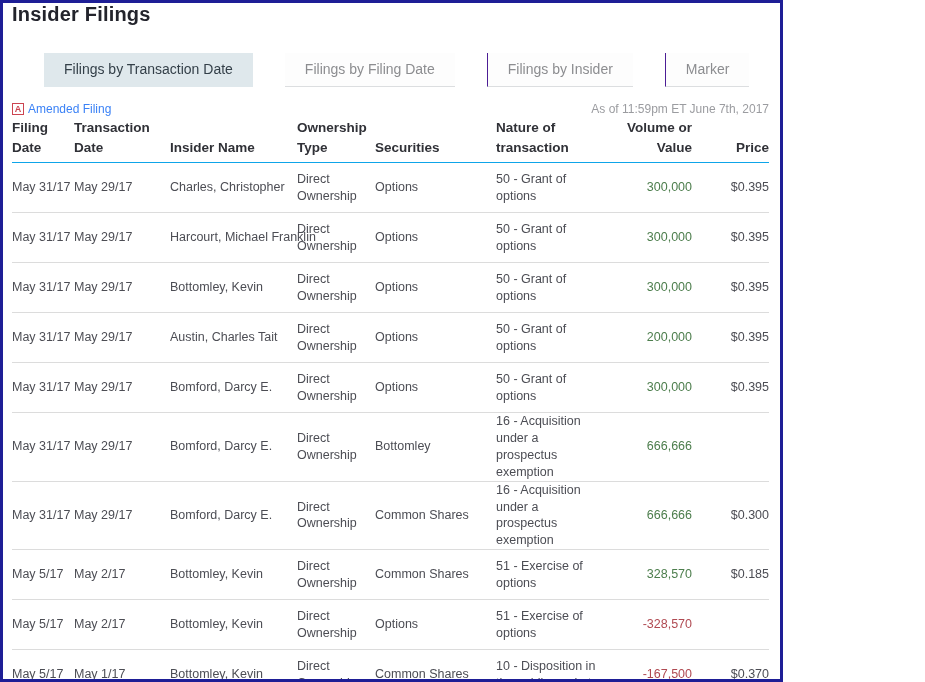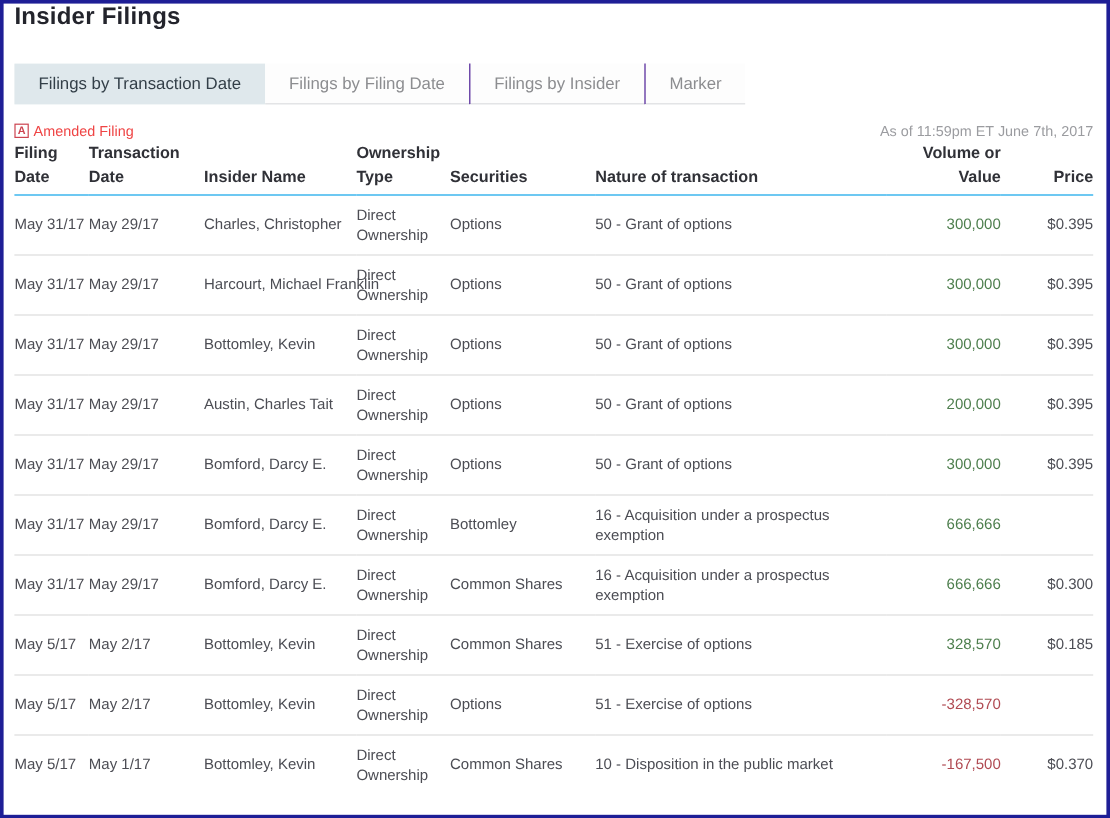--- a/index.html
+++ b/index.html
@@ -1,21 +1,21 @@
 <!DOCTYPE html>
 <html style="--pos: #4d7e4d; --neg: #b04a52; --page-border: #1e1e96; --active-tab-bg: #dfe8ec; --help-bg: #c0636b; --amended-color: #cc4450;"><head>
 <meta charset="utf-8">
 <style>
   * { margin:0; padding:0; box-sizing:border-box; }
   body {
     font-family: "Liberation Sans", "DejaVu Sans", sans-serif;
     background:#fff;
   }
   .page {
-    width:925px; height:682px;
+    width:783px; height:682px;
     border:3px solid var(--page-border, #1e1e96);
     background:#fff;
     overflow:hidden;
     position:relative;
   }
   .page-inner { padding:0 11px 0 9px; }
 
   .page-title {
     font-size:20px; font-weight:bold; color:#23242c;
     line-height:1.05; padding-top:1px; letter-spacing:0.2px;
@@ -28,40 +28,40 @@
     width:16px; height:16px; border-radius:50%;
     background:var(--help-bg, #c0636b); color:#fff;
     font-size:11px; font-weight:bold; line-height:16px;
     text-align:center; display:inline-block; cursor:pointer;
   }
 
   .tabs-bar { display:flex; margin-top:28px; align-items:stretch; }
   .tab {
     font-size:14px; color:#8c8d90; padding:8px 20px 9px 20px;
     cursor:pointer; white-space:nowrap;
-    border-bottom:1px solid #dcdee0; background:#fdfdfd;
+    border-bottom:1px solid #dcdee0; background:#fdfdfd;margin-left:32px;
   }
   .tab:not(.active) + .tab:not(.active) { border-left:1px solid #4c1d95; }
   .tab.active {
     background:var(--active-tab-bg, #dfe8ec);
     color:#333f48; border-bottom:none;
   }
 
   .legend-row {
     display:flex; justify-content:space-between; align-items:center;
     margin-top:15px; margin-bottom:2px;
   }
   .legend-left { display:flex; align-items:center; gap:4px; }
   .amended-icon {
     display:inline-block; width:12px; height:12px;
     border:1px solid var(--amended-color, #cc4450);
     color:var(--amended-color, #cc4450);
     font-size:9px; font-weight:bold; line-height:10px; text-align:center;
   }
-  .legend-label { font-size:12px; color:#ef4444; }
+  .legend-label { font-size:12px; color:#3b82f6; }
   .as-of { font-size:12px; color:#9b9ca0; }
 
   table.filings {
     width:100%; border-collapse:collapse; table-layout:fixed;
     margin-top:2px;
   }
   table.filings th {
     font-size:13.5px; font-weight:bold; color:#303137;
     vertical-align:bottom; text-align:left;
     padding:0 0 5px 0; line-height:1.45;

